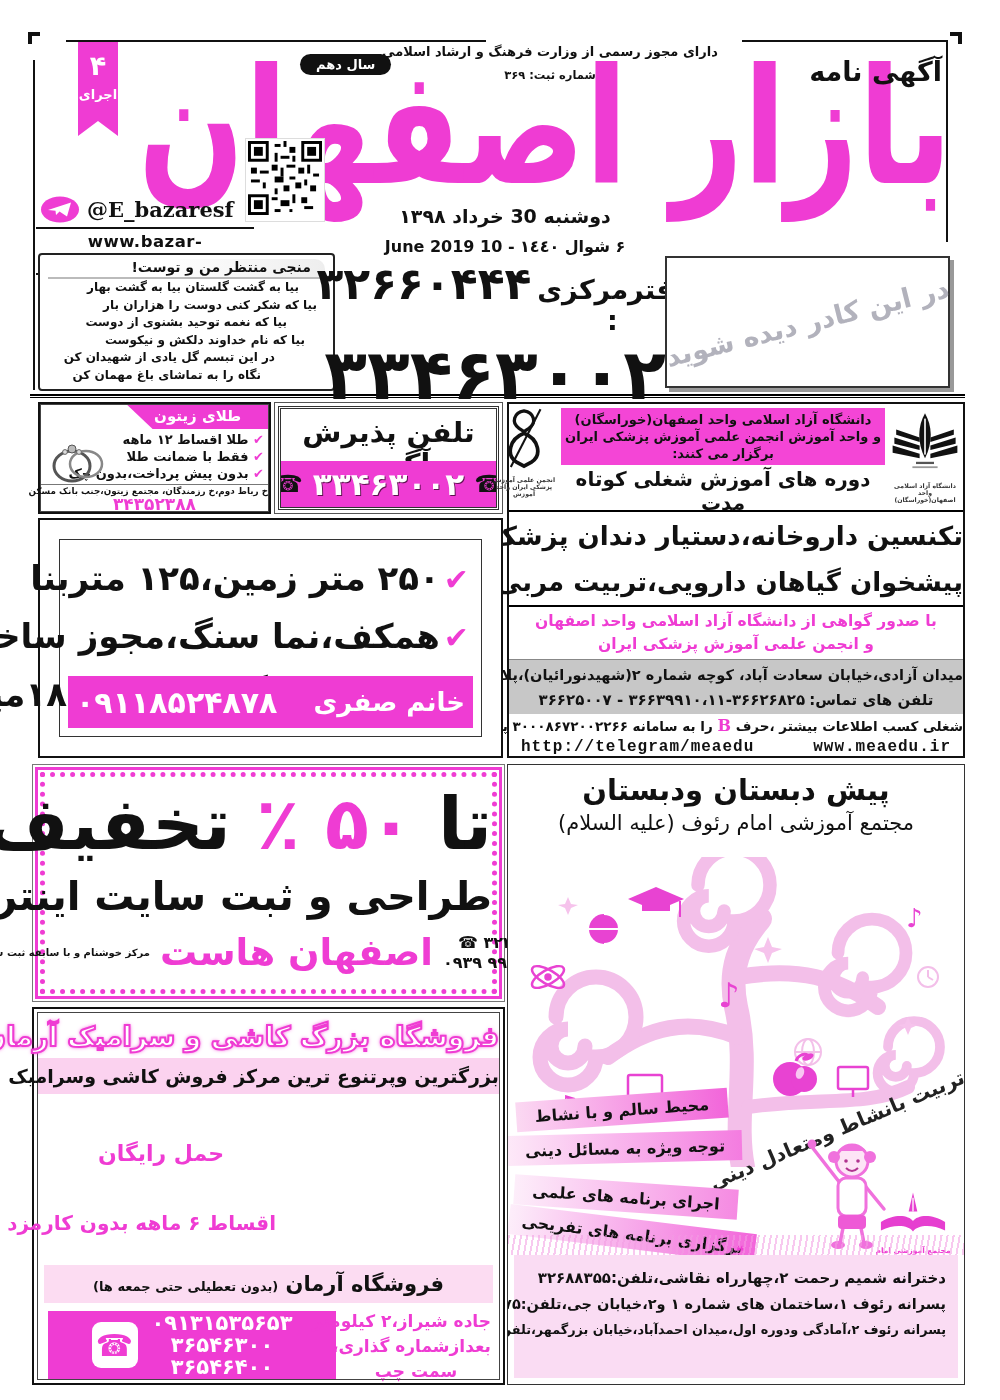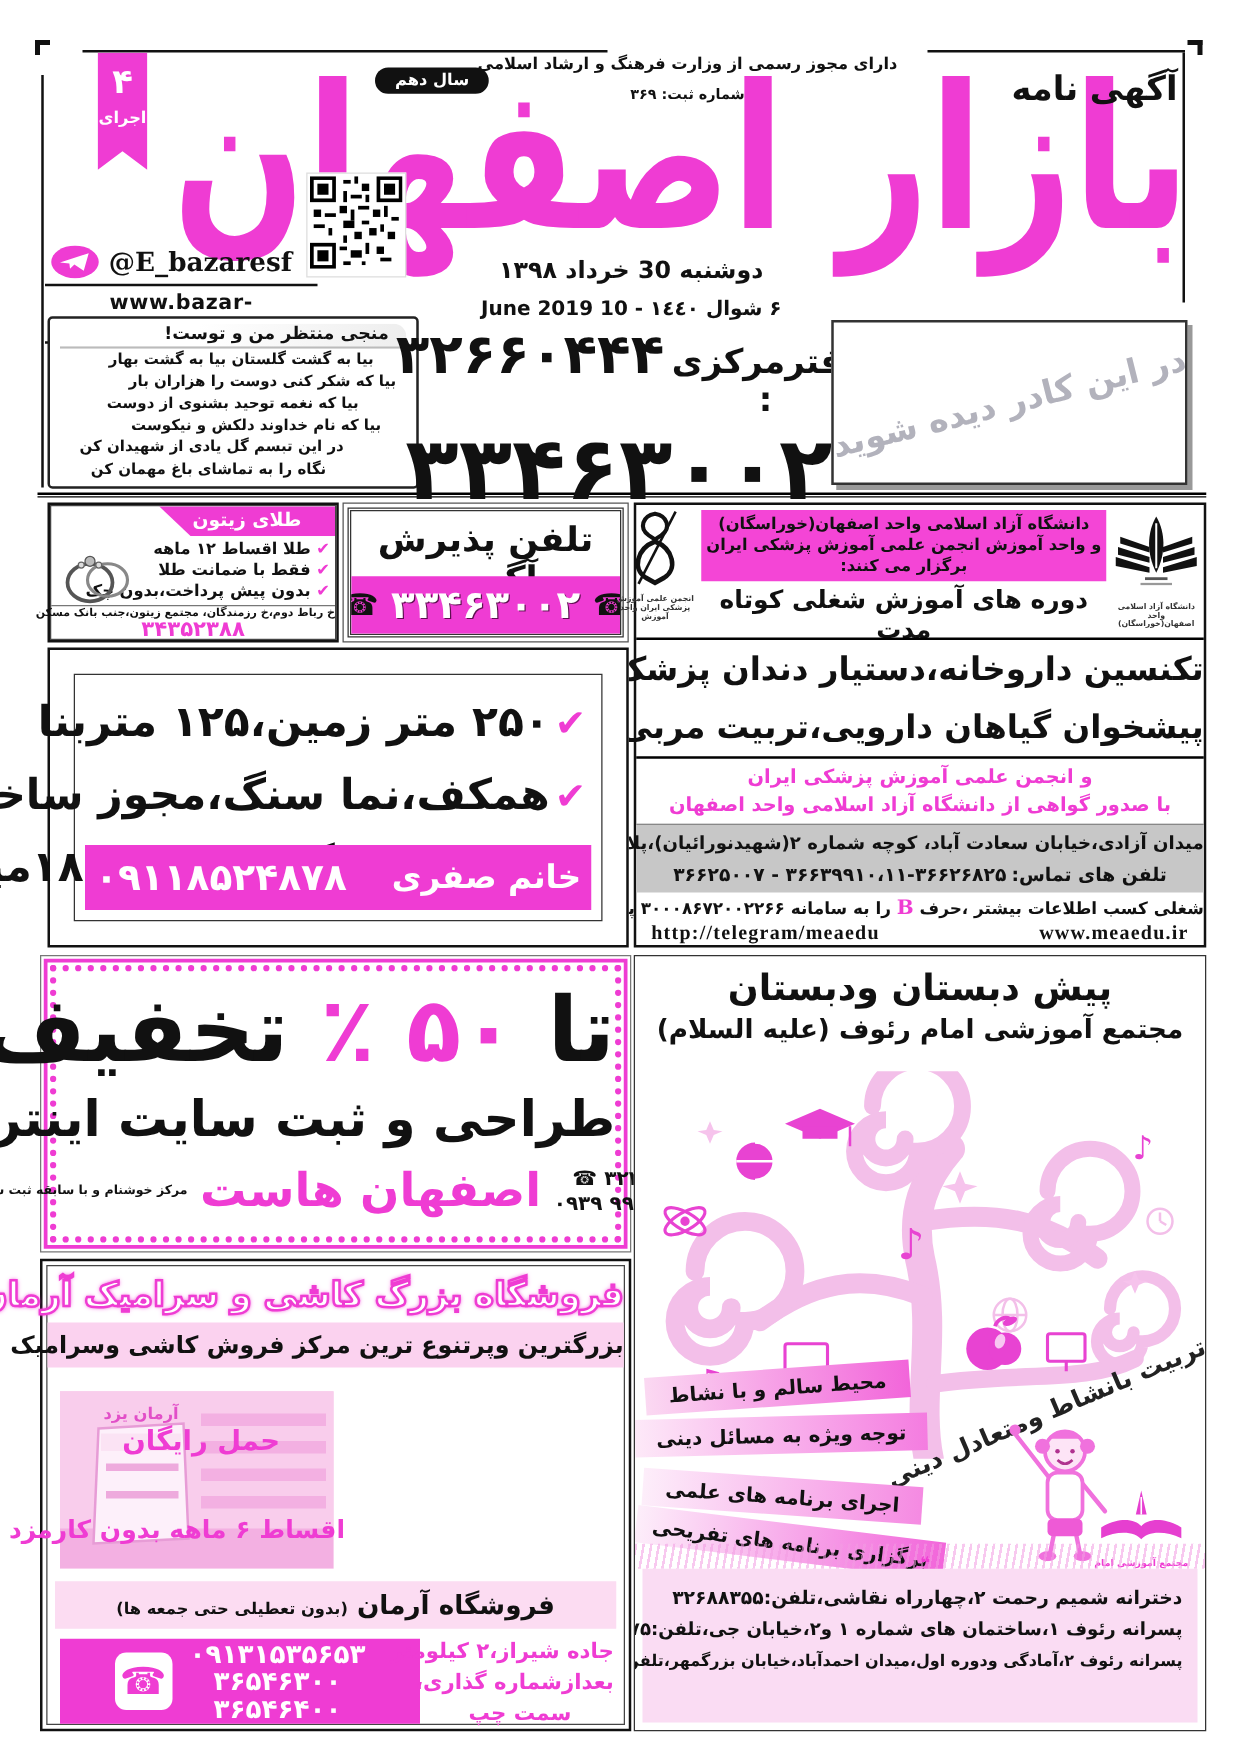--- a/index.html
+++ b/index.html
@@ -89,21 +89,21 @@
                 display:flex;flex-direction:column;justify-content:center}
   .uni .courses div{font-size:26px;font-weight:bold;line-height:46px;white-space:nowrap}
   .uni .cert{height:52px;text-align:center;direction:rtl;padding-top:3px}
   .uni .cert div{color:var(--m);font-size:15.5px;font-weight:bold;line-height:23px;white-space:nowrap}
   .uni .gray{background:#c7c7c7;height:56px;direction:rtl;text-align:center;padding-top:3px;border-top:1px solid #888}
   .uni .gray .a{font-size:14.5px;font-weight:bold;line-height:25px;white-space:nowrap}
   .uni .gray .p{display:flex;direction:rtl;justify-content:center;gap:4px;font-size:15px;font-weight:bold;line-height:25px}
   .uni .sms{height:24px;text-align:center;direction:rtl;font-size:13.5px;font-weight:bold;line-height:24px;white-space:nowrap}
   .uni .sms .bb{color:var(--m);font-family:"DejaVu Serif","Liberation Serif",serif;font-size:16px}
   .uni .urls{flex:1;display:flex;justify-content:space-between;padding:0 12px;align-items:center;
-             font-family:Liberation Serif, serif;font-weight:bold;font-size:16px;letter-spacing:1px}
+             font-family:Liberation Mono, monospace;font-weight:bold;font-size:16px;letter-spacing:1px}
 
   
   .estate{position:absolute;left:38px;top:518px;width:465px;height:240px;border:2px solid #111;background:#fff;z-index:3;padding:19px}
   .estate .in{border:1px solid #333;height:100%;position:relative;direction:rtl;padding:10px 12px 0}
   .estate .row{font-size:34px;font-weight:bold;line-height:56px;white-space:nowrap}
   .estate .ck{color:var(--m);font-size:30px;margin-left:4px}
   .estate .bar{position:absolute;left:8px;right:8px;bottom:8px;height:52px;background:var(--m);display:flex;
                direction:rtl;align-items:center;justify-content:center;gap:36px;color:#fff}
   .estate .bar .nm{font-size:26px;font-weight:bold}
   .estate .bar .ph{font-size:30px;font-weight:bold;letter-spacing:1px}
@@ -137,21 +137,21 @@
                    align-items:center;justify-content:center;gap:14px;direction:ltr}
   .ceramic .telbox .ico{width:46px;height:46px;background:#fff;border-radius:9px;color:var(--m);font-size:30px;
                         display:flex;align-items:center;justify-content:center}
   .ceramic .telbox .nums div{color:#fff;font-size:21px;font-weight:bold;line-height:22px;text-align:center;letter-spacing:1px}
   .ceramic .addr{position:absolute;right:8px;top:296px;width:150px;text-align:center}
   .ceramic .addr div{color:var(--m);font-size:17px;font-weight:bold;line-height:25px;white-space:nowrap}
 
   
   .school{position:absolute;left:507px;top:764px;width:458px;height:621px;border:1px solid #333;background:#fff;z-index:3;overflow:hidden}
   .school .t1{margin-top:8px;text-align:center;font-size:29px;font-weight:bold;direction:rtl}
-  .school .t2{text-align:center;font-size:21px;font-weight:bold;direction:rtl;margin-top:4px}
+  .school .t2{text-align:center;font-size:21px;font-weight:normal;direction:rtl;margin-top:4px}
   .school .tree{position:absolute;left:0;top:92px}
   .school .diag{position:absolute;right:6px;top:300px;transform:rotate(-23deg);transform-origin:right top;
                 font-size:20px;font-weight:bold;direction:rtl;white-space:nowrap;color:#222}
   .school .rib{position:absolute;height:30px;display:flex;align-items:center;justify-content:center;
                font-size:16px;font-weight:bold;direction:rtl;white-space:nowrap;color:#111}
   .rib1{left:8px;top:330px;width:212px;transform:rotate(-4deg);background:linear-gradient(to left,#f265da,#fbd9f2)}
   .rib2{left:0;top:368px;width:234px;transform:rotate(-1.5deg);background:linear-gradient(to left,#f47ce0,#fde9f8)}
   .rib3{left:6px;top:417px;width:224px;transform:rotate(4deg);background:linear-gradient(to left,#f58ae2,#fdeefa)}
   .rib4{left:0;top:454px;width:248px;transform:rotate(7deg);background:linear-gradient(to left,#f265da,#fdeefa)}
   .school .childsvg{position:absolute;left:288px;top:366px}
@@ -344,22 +344,22 @@
           <line x1="60" y1="4" x2="24" y2="74" stroke="#111" stroke-width="2.5"></line>
         </svg>
         <div class="logo-cap">انجمن علمی آموزش پزشکی ایران واحد آموزش</div>
       </div>
     </div>
     <div class="courses">
       <div>تکنسین داروخانه،دستیار دندان پزشک</div>
       <div>پیشخوان گیاهان دارویی،تربیت مربی مهد کودک</div>
     </div>
     <div class="cert">
+      <div>با صدور گواهی از دانشگاه آزاد اسلامی واحد اصفهان</div>
       <div>و انجمن علمی آموزش پزشکی ایران</div>
-      <div>با صدور گواهی از دانشگاه آزاد اسلامی واحد اصفهان</div>
     </div>
     <div class="gray">
       <div class="a">میدان آزادی،خیابان سعادت آباد، کوچه شماره ۲(شهیدنورائیان)،پلاک ۱۰</div>
       <div class="p">
         <span>تلفن های تماس:</span>
         <span class="ltr">۳۶۶۲۵۰۰۷ - ۳۶۶۳۹۹۱۰،۱۱-۳۶۶۲۶۸۲۵</span>
       </div>
     </div>
     <div class="sms">
       <span>شغلی کسب اطلاعات بیشتر ،حرف </span><span class="bb">B</span><span> را به سامانه ۳۰۰۰۸۶۷۲۰۰۲۲۶۶ پیامک نمایید</span>
@@ -400,39 +400,20 @@
         <div class="note">مرکز خوشنام و با سابقه ثبت سایت</div>
       </div>
     </div>
       </div>
   </div>
 
   <div class="ceramic">
     <div class="in">
       <div class="ttl">فروشگاه بزرگ کاشی و سرامیک آرمان یزد</div>
       <div class="sub">بزرگترین وپرتنوع ترین مرکز فروش کاشی وسرامیک</div>
-      <div class="photo">
-        <svg width="226" height="142" viewBox="0 0 226 142">
-          <rect width="226" height="142" fill="#f9cdec"></rect>
-          <g fill="#f3b0e2">
-            <rect x="120" y="18" width="100" height="10"></rect>
-              <rect x="120" y="40" width="100" height="10"></rect>
-            <rect x="120" y="62" width="100" height="10"></rect>
-              <rect x="120" y="84" width="100" height="10"></rect>
-            <rect x="0" y="110" width="226" height="32"></rect>
-          </g>
-          <g>
-            <polygon points="38,30 106,26 110,118 34,122" fill="#fdf0fa" stroke="#e79cd6" stroke-width="2"></polygon>
-            <rect x="44" y="58" width="58" height="6" fill="#eeaadd"></rect>
-            <rect x="44" y="80" width="58" height="6" fill="#eeaadd"></rect>
-            <rect x="40" y="34" width="64" height="14" fill="#fbe3f4"></rect>
-          </g>
-          <text x="72" y="22" text-anchor="middle" font-size="13" font-weight="bold" fill="#e24fc8">آرمان یزد</text>
-        </svg>
-      </div>
       <div class="f1">حمل رایگان</div>
       <div class="f2">اقساط ۶ ماهه بدون کارمزد</div>
       <div class="storebar">
         <span class="big">فروشگاه آرمان </span><span class="sm">(بدون تعطیلی حتی جمعه ها)</span>
       </div>
       <div class="telbox">
         <div class="ico">☎</div>
         <div class="nums ltr">
           <div>۰۹۱۳۱۵۳۵۶۵۳</div>
           <div>۳۶۵۴۶۳۰۰</div>

